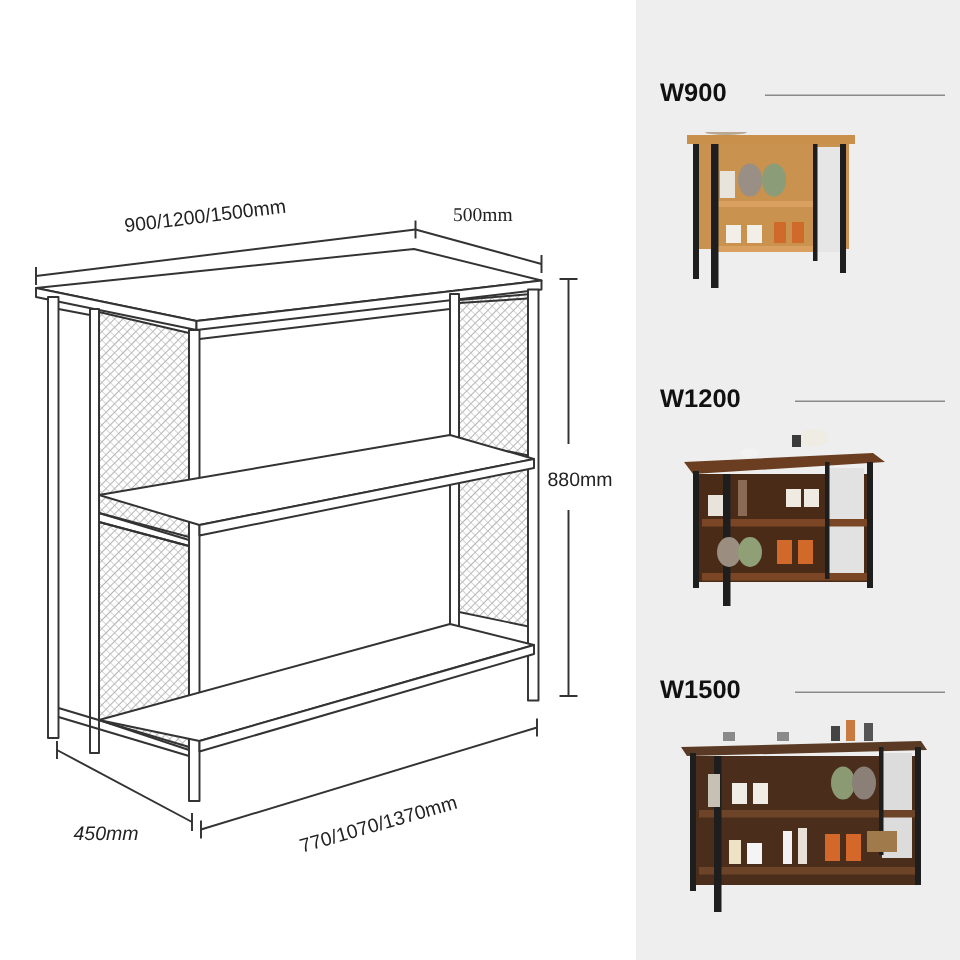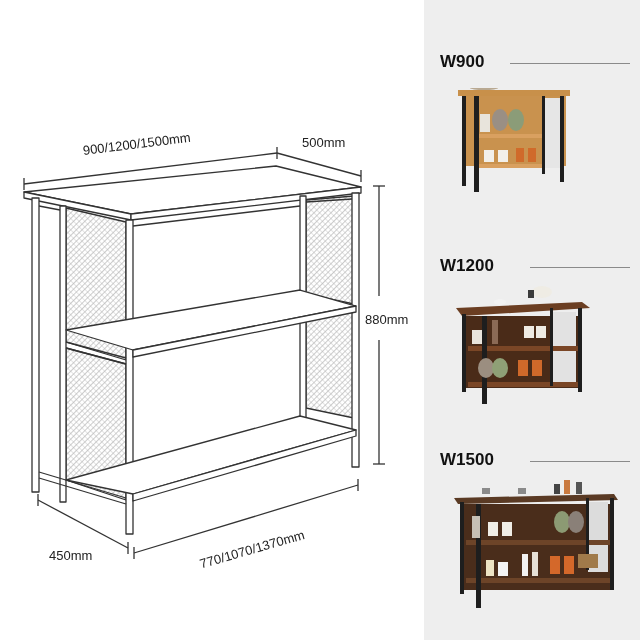--- a/index.html
+++ b/index.html
@@ -93,23 +93,23 @@
       <line x1="38" y1="494" x2="38" y2="506"></line>
       <line x1="128" y1="542" x2="128" y2="554"></line>
 
       <line x1="134" y1="553" x2="358" y2="485"></line>
       <line x1="134" y1="547" x2="134" y2="559"></line>
       <line x1="358" y1="479" x2="358" y2="491"></line>
     </g>
   </svg>
 
   <div class="dim-label" style="left:82px;top:143px;transform:rotate(-7deg);transform-origin:left top;">900/1200/1500mm</div>
-  <div class="dim-label" style="left:302px;top:135px;">500mm</div>
+  <div class="dim-label" style="left:302px;top:135px;font-family:Liberation Serif, serif;">500mm</div>
   <div class="dim-label" style="left:365px;top:312px;">880mm</div>
-  <div class="dim-label" style="left:49px;top:548px;">450mm</div>
+  <div class="dim-label" style="left:49px;top:548px;font-style:italic;">450mm</div>
   <div class="dim-label" style="left:198px;top:557px;transform:rotate(-16deg);transform-origin:left top;">770/1070/1370mm</div>
 </div>
 
 <div class="variants-panel">
 
   <div class="variant" style="top:52px;">
     <div class="variant-head">
       <div class="variant-title">W900</div>
       <div class="variant-rule" style="width:120px;"></div>
     </div>

